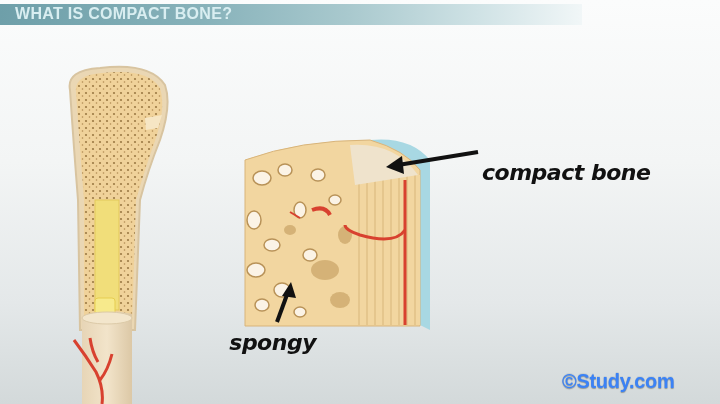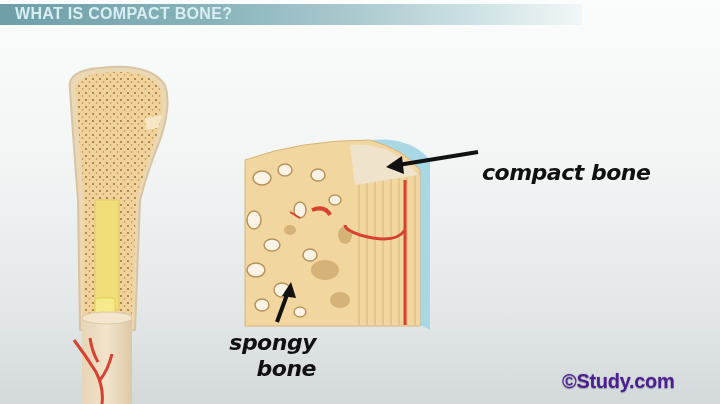--- a/index.html
+++ b/index.html
@@ -6,21 +6,21 @@
   body{width:720px;height:404px;overflow:hidden;position:relative;
     background:linear-gradient(180deg,#fbfcfc 0%,#f3f5f5 40%,#e4e8e9 75%,#d3d9da 100%);
     font-family:"Liberation Sans",sans-serif;}
   .title-bar{position:absolute;left:0;top:4px;width:582px;height:21px;
     background:linear-gradient(90deg,#6e9fa9 0%,#87b2ba 35%,#a9c9ce 60%,#cfe2e5 82%,rgba(240,246,247,0.9) 100%);}
   .title-text{position:absolute;left:15px;top:1px;color:#d9eef1;font-size:16px;font-weight:bold;letter-spacing:0.3px;}
   svg.art{position:absolute;left:0;top:0;}
   .label{position:absolute;color:#111;font-weight:bold;font-style:italic;font-family:"DejaVu Sans",sans-serif;}
   .compact{left:482px;top:136px;font-size:22px;letter-spacing:-0.5px;margin-top:24px;}
   .spongy{left:220px;top:330px;font-size:22px;line-height:26px;text-align:right;width:96px;letter-spacing:-0.5px;}
-  .watermark{position:absolute;left:562px;top:370px;color:#4c1d95;font-size:20px;font-weight:bold;
+  .watermark{position:absolute;left:562px;top:370px;color:#3b82f6;font-size:20px;font-weight:bold;
     text-shadow:0 1px 1px #8e9799, 0 -1px 0 #c8cfd0;letter-spacing:-0.3px;}
 </style>
 </head>
 <body>
 
 <div class="title-bar">
   <span class="title-text">WHAT IS COMPACT BONE?</span>
 </div>
 
 <svg class="art" width="720" height="404" viewBox="0 0 720 404">
@@ -91,16 +91,15 @@
   </g>
   <g>
     <line x1="277" y1="322" x2="288" y2="292" stroke="#111" stroke-width="4"></line>
     <polygon points="291,282 282,296 296,298" fill="#111"></polygon>
   </g>
 </svg>
 
 <div class="label compact">compact bone</div>
 <div class="label spongy">
   <div>spongy</div>
-  <div>bone</div>
 </div>
 
 <div class="watermark">©Study.com</div>
 
 </body></html>

